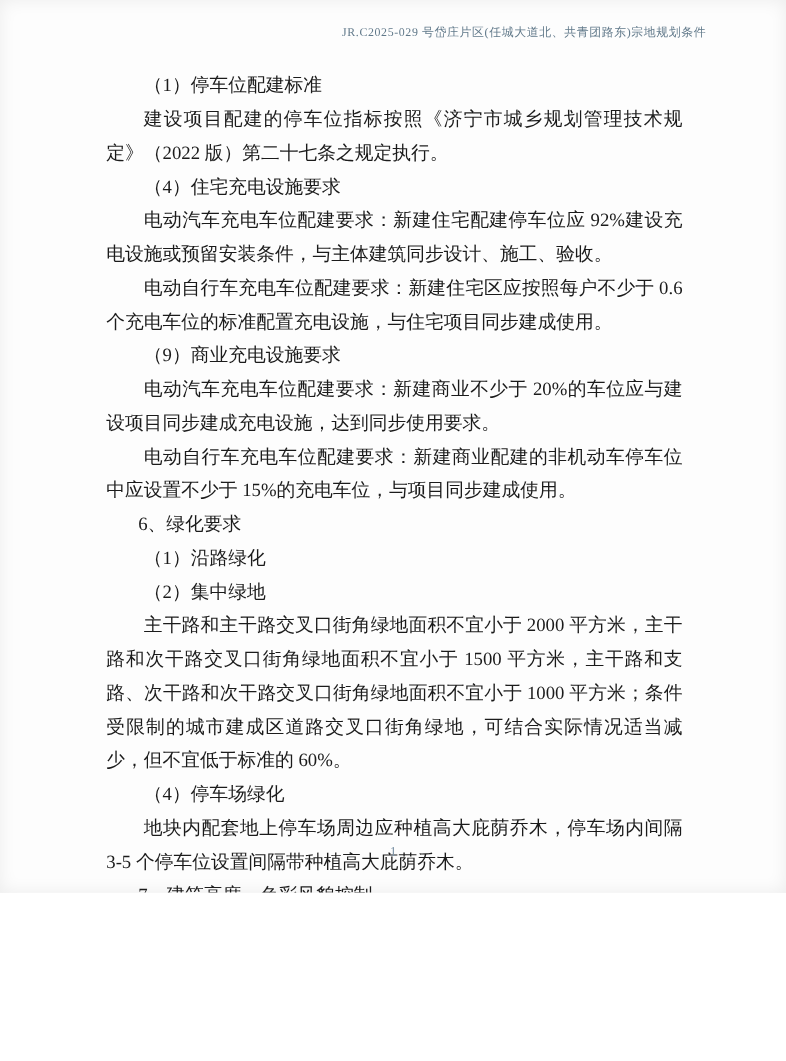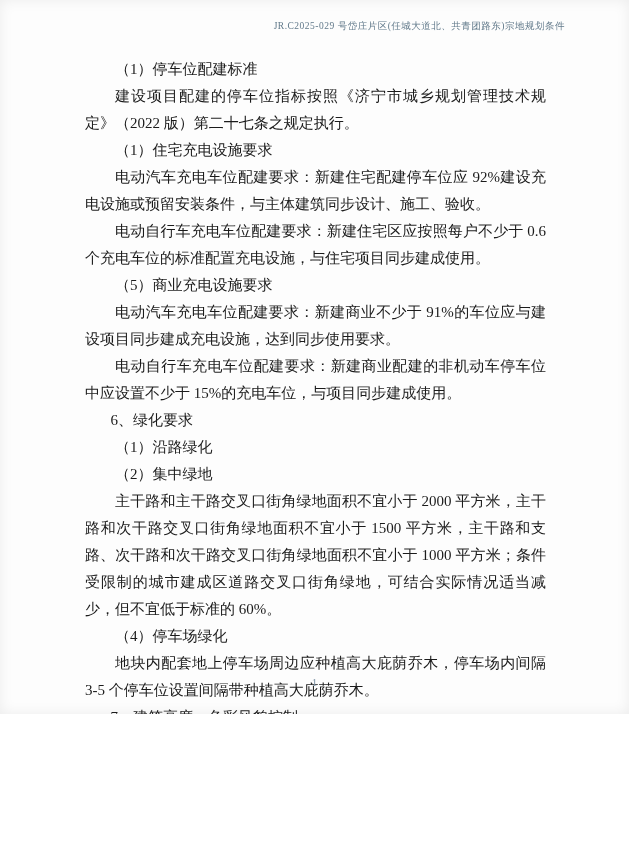--- a/index.html
+++ b/index.html
@@ -59,25 +59,25 @@
 </head>
 <body>
 
 <div class="page">
 
   <div class="doc-header">JR.C2025-029 号岱庄片区(任城大道北、共青团路东)宗地规划条件</div>
 
   <div class="content">
     <p>（1）停车位配建标准</p>
     <p>建设项目配建的停车位指标按照《济宁市城乡规划管理技术规定》（2022 版）第二十七条之规定执行。</p>
-    <p>（1）住宅充电设施要求</p>
+    <p>（4）住宅充电设施要求</p>
     <p>电动汽车充电车位配建要求：新建住宅配建停车位应 92%建设充电设施或预留安装条件，与主体建筑同步设计、施工、验收。</p>
     <p>电动自行车充电车位配建要求：新建住宅区应按照每户不少于 0.6 个充电车位的标准配置充电设施，与住宅项目同步建成使用。</p>
-    <p>（5）商业充电设施要求</p>
-    <p>电动汽车充电车位配建要求：新建商业不少于 91%的车位应与建设项目同步建成充电设施，达到同步使用要求。</p>
+    <p>（9）商业充电设施要求</p>
+    <p>电动汽车充电车位配建要求：新建商业不少于 20%的车位应与建设项目同步建成充电设施，达到同步使用要求。</p>
     <p>电动自行车充电车位配建要求：新建商业配建的非机动车停车位中应设置不少于 15%的充电车位，与项目同步建成使用。</p>
     <p class="heading">6、绿化要求</p>
     <p>（1）沿路绿化</p>
     <p>（2）集中绿地</p>
     <p>主干路和主干路交叉口街角绿地面积不宜小于 2000 平方米，主干路和次干路交叉口街角绿地面积不宜小于 1500 平方米，主干路和支路、次干路和次干路交叉口街角绿地面积不宜小于 1000 平方米；条件受限制的城市建成区道路交叉口街角绿地，可结合实际情况适当减少，但不宜低于标准的 60%。</p>
     <p>（4）停车场绿化</p>
     <p>地块内配套地上停车场周边应种植高大庇荫乔木，停车场内间隔 3-5 个停车位设置间隔带种植高大庇荫乔木。</p>
     <p class="heading">7、建筑高度、色彩风貌控制</p>
     <p>（1）建筑高度、色彩风貌控制要求应满足《济宁市城乡规划管理技术规定》（2022 版）第五十五条至六十条之规定。</p>
 

